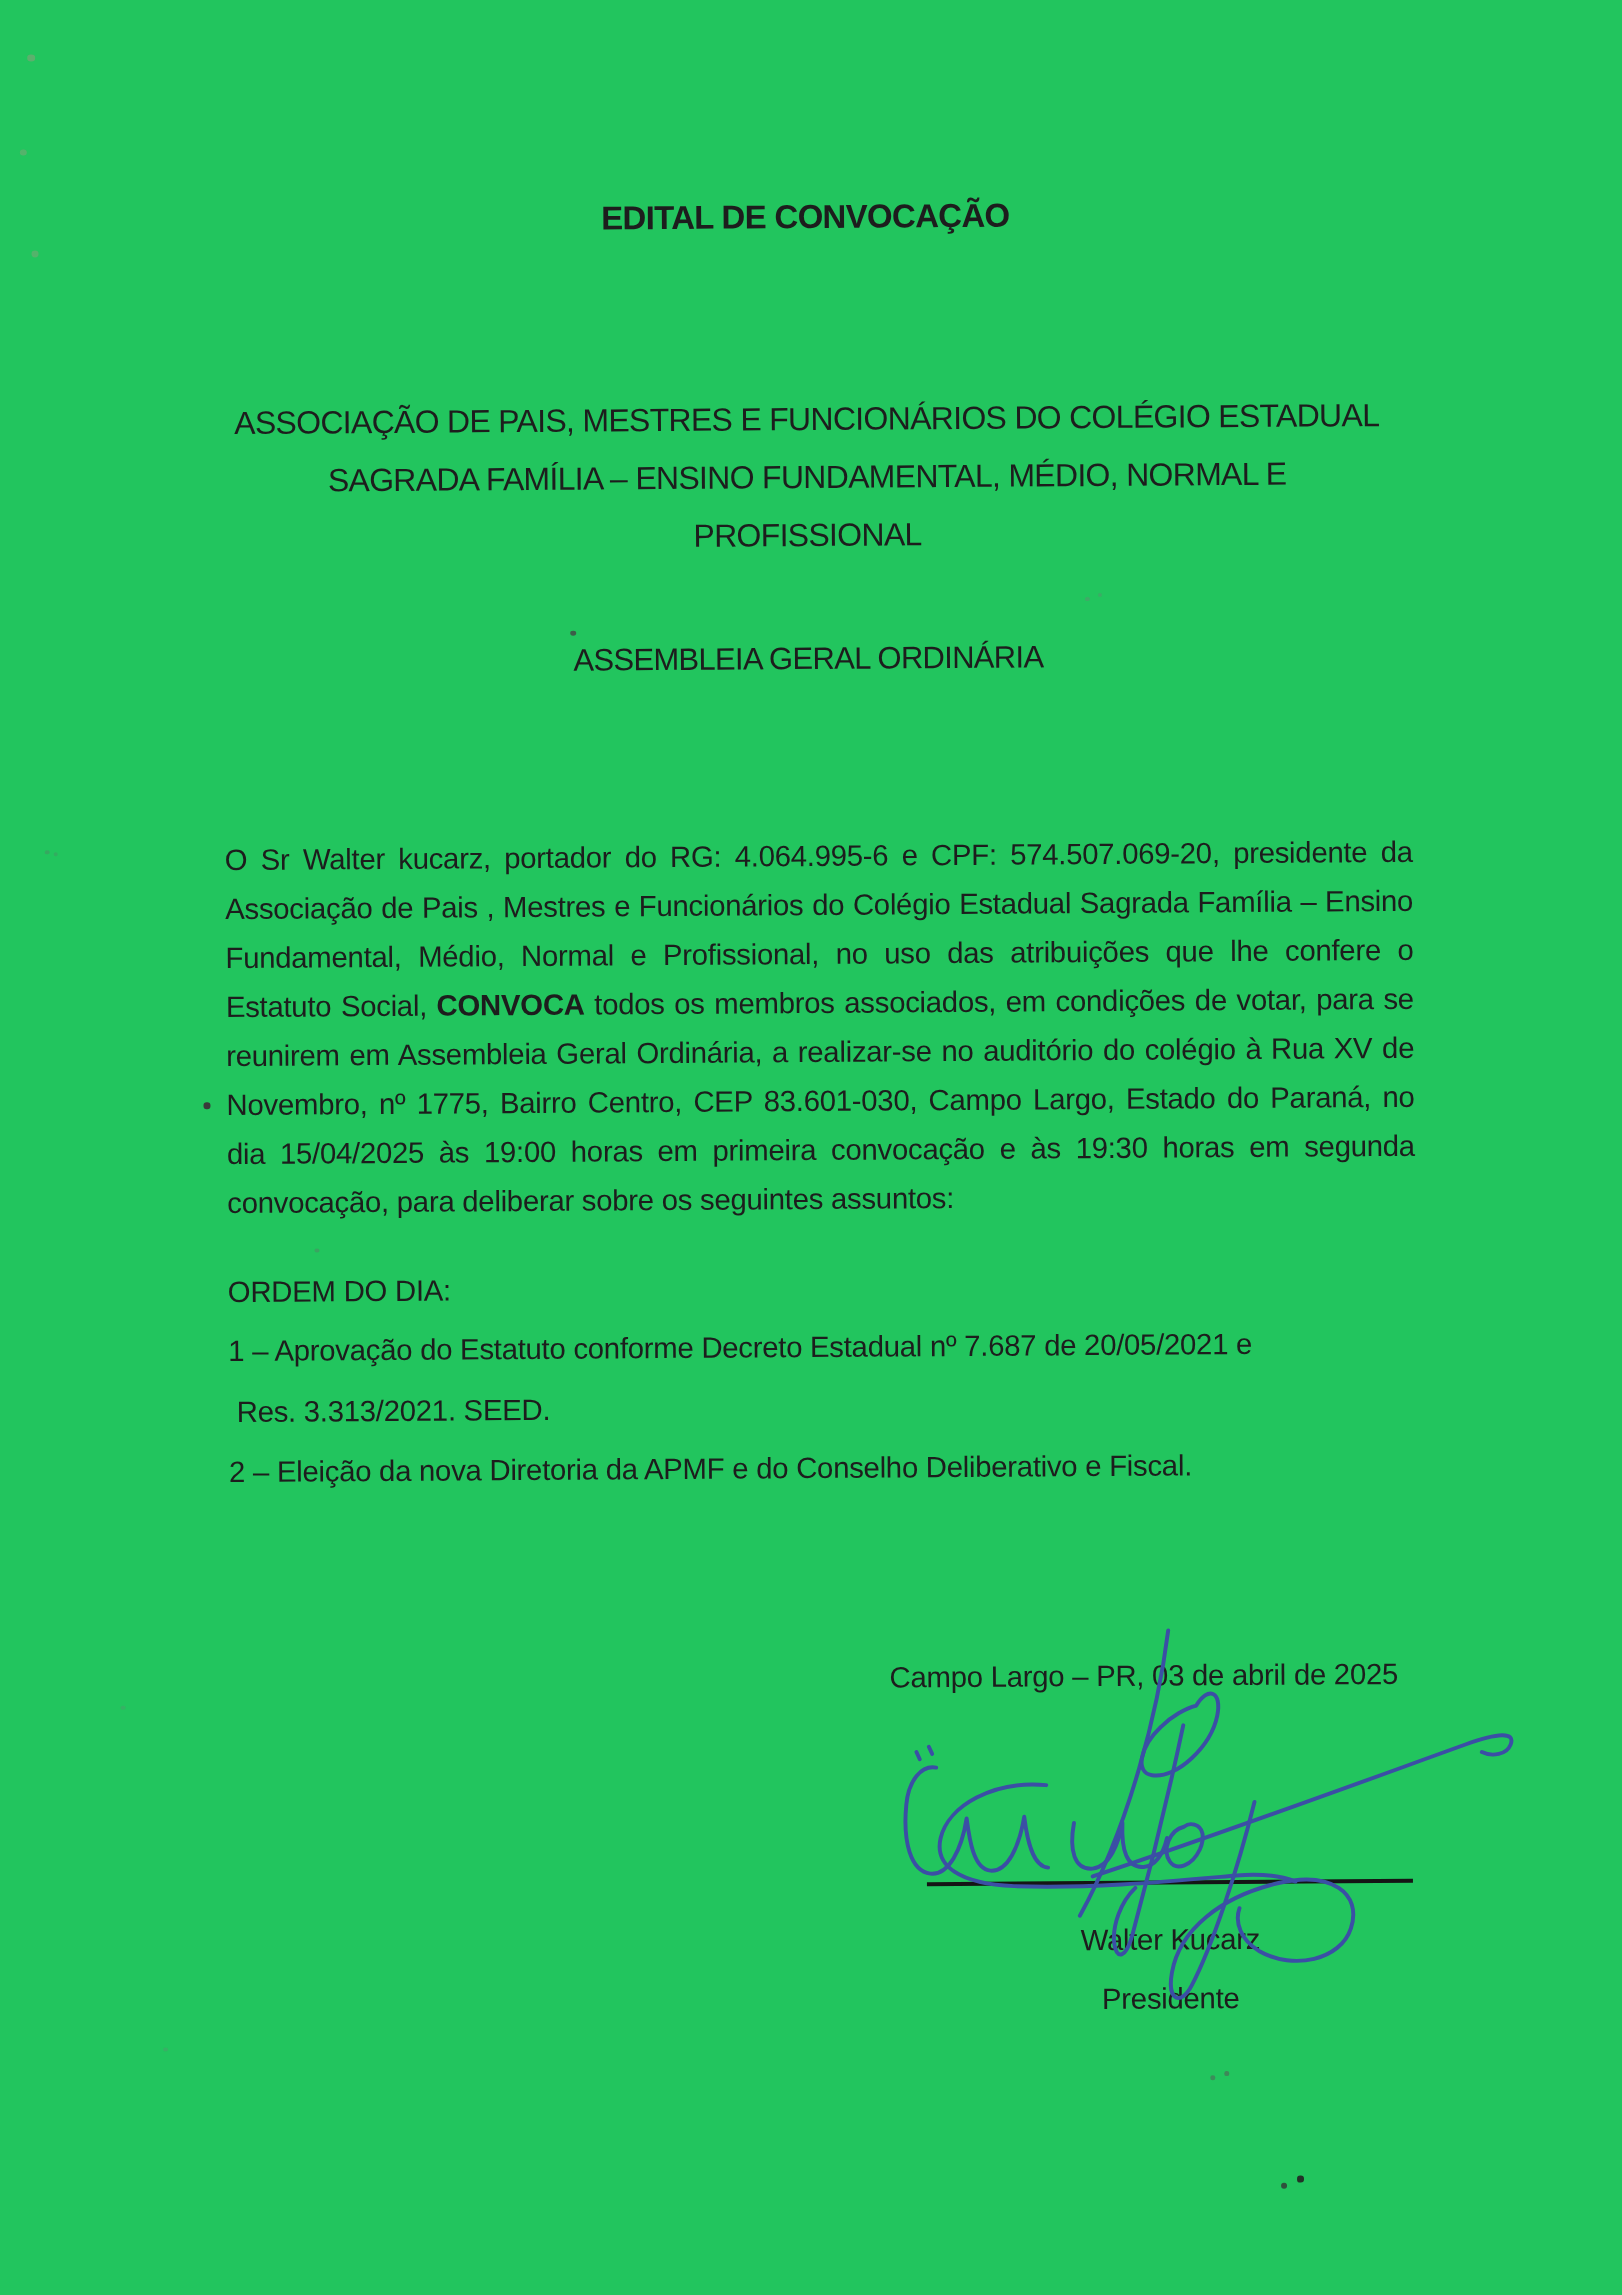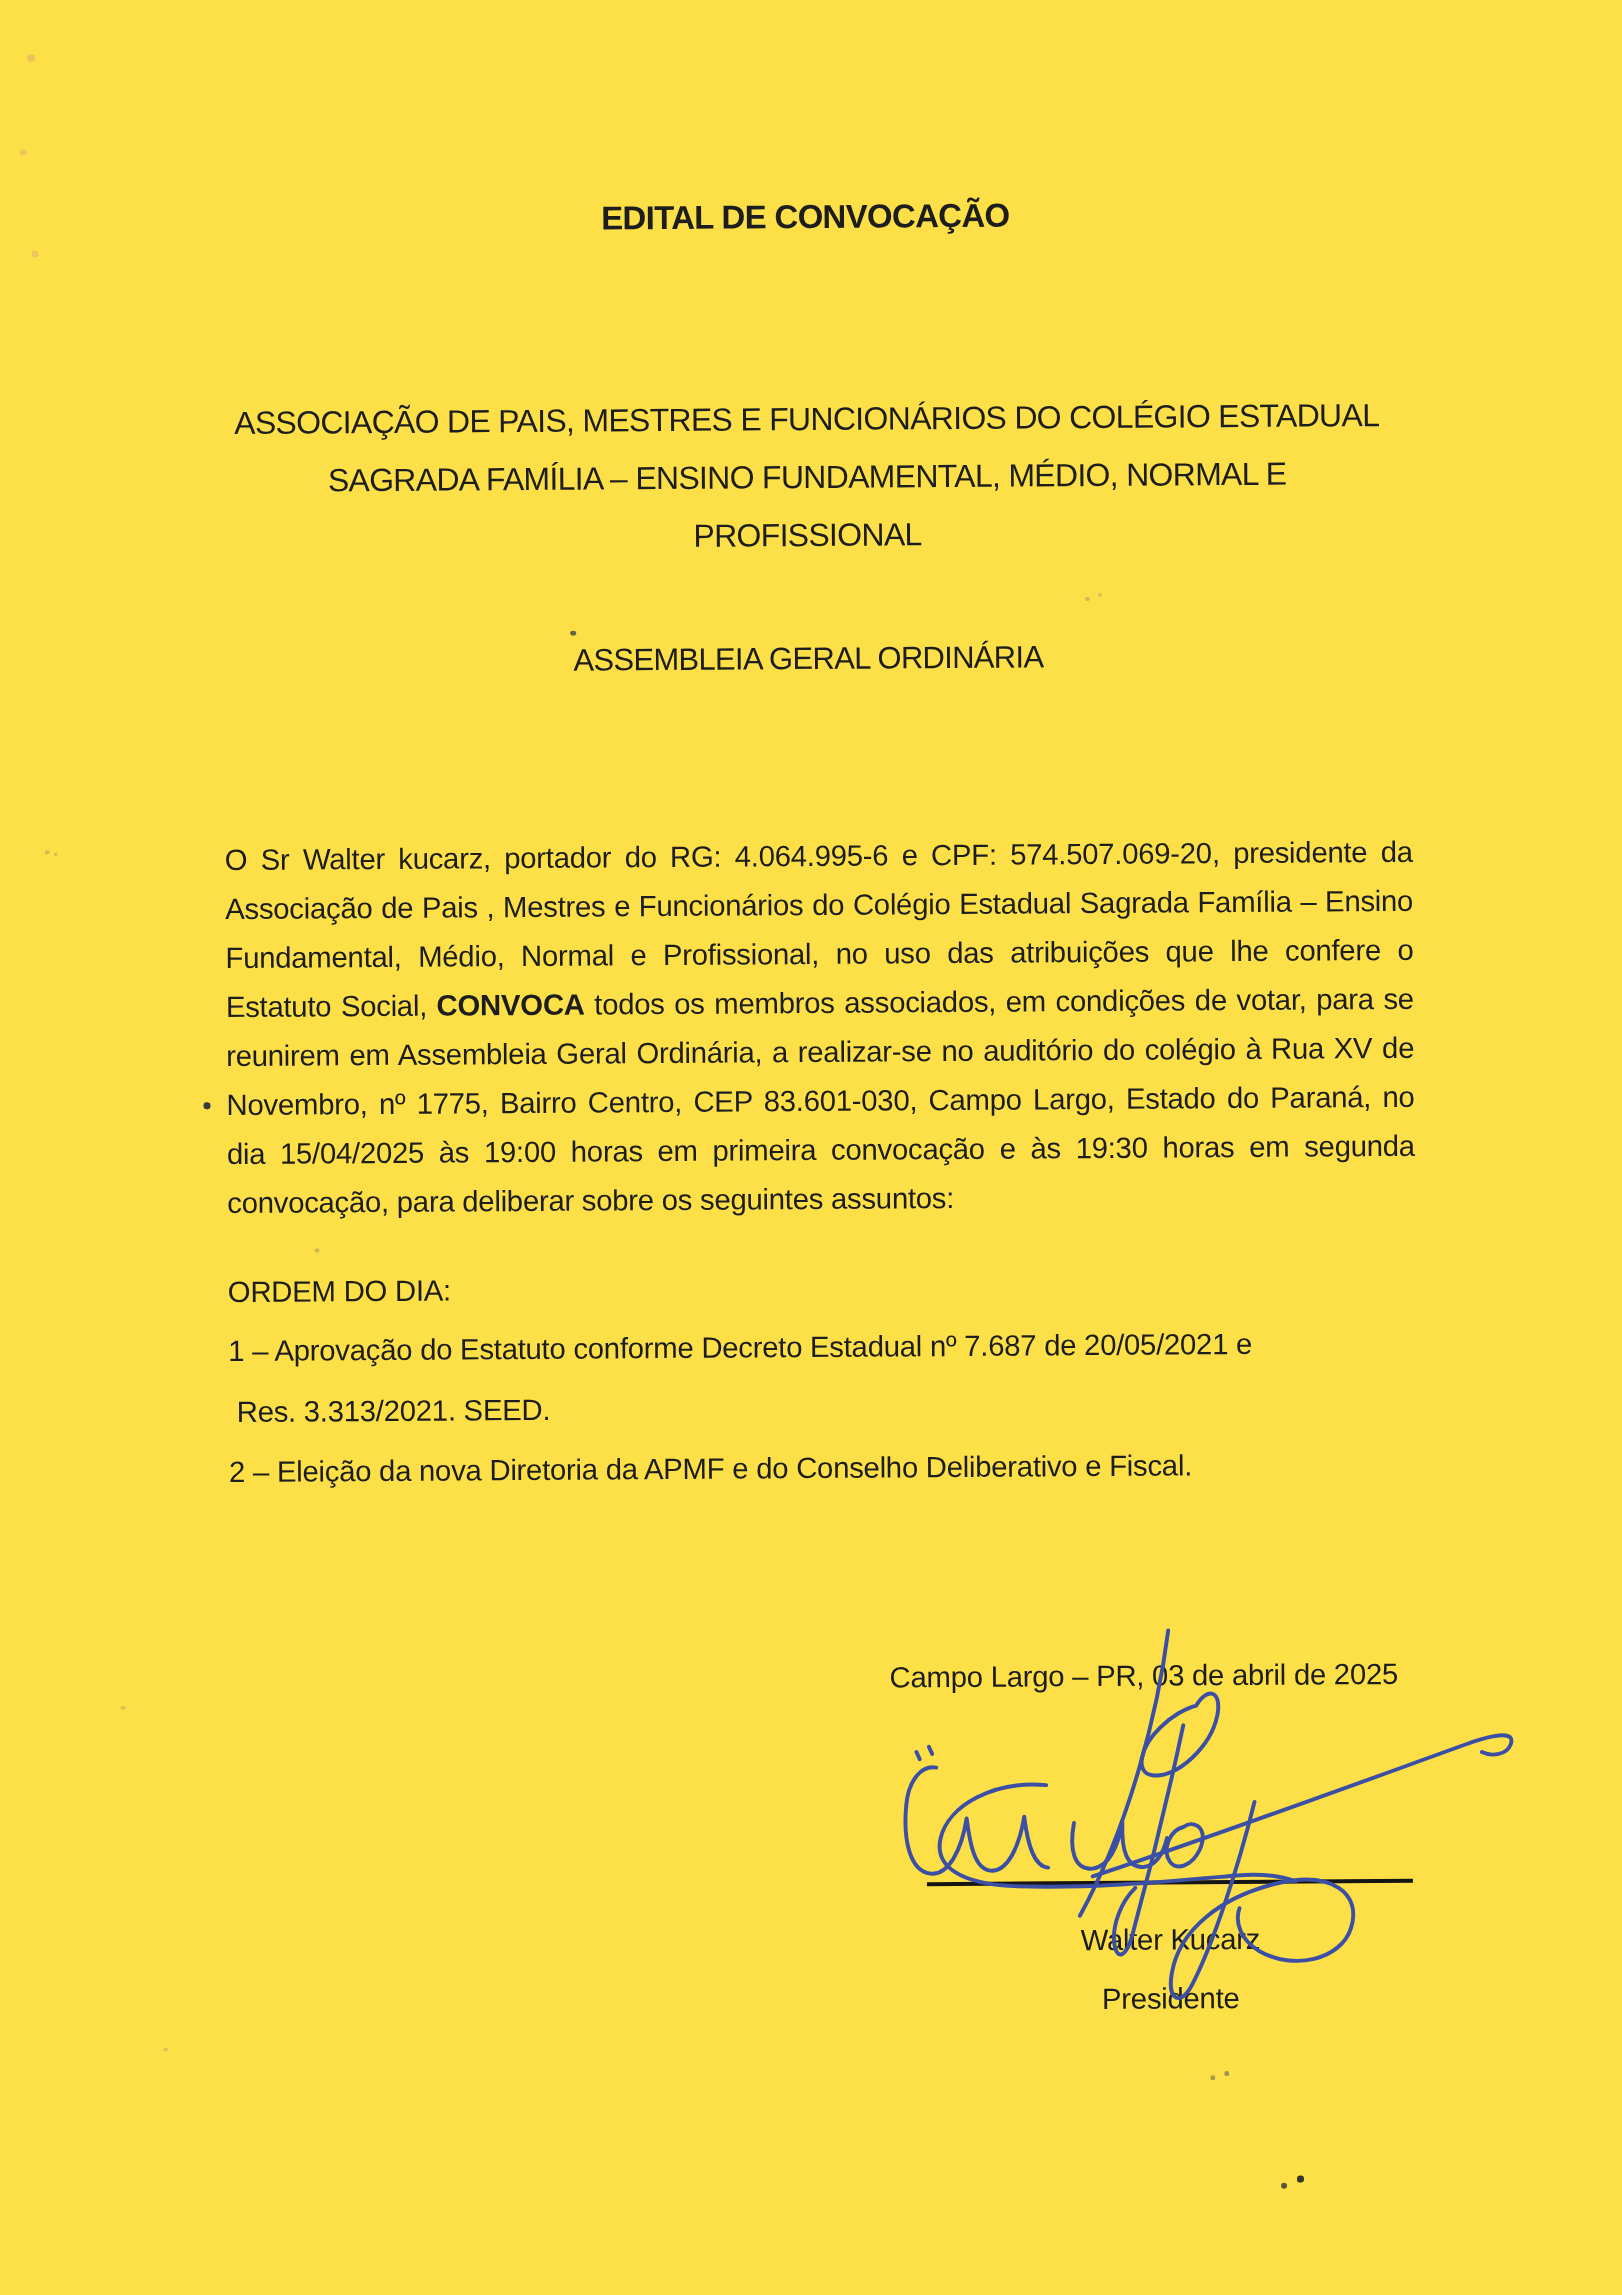--- a/index.html
+++ b/index.html
@@ -1,20 +1,20 @@
 <!DOCTYPE html>
 <html lang="pt-BR" style="font-size:10.5px"><head>
 <meta charset="utf-8">
 <style>
   html, body { margin: 0; padding: 0; background: #ffffff; }
   .page {
     position: relative;
     width: 1622px;
     height: 2295px;
-    background: #fde047;
+    background: #22c55e;
     overflow: hidden;
     font-family: "Liberation Sans", sans-serif;
     color: #1d1d1d;
   }
   .content {
     position: absolute;
     inset: 0;
     transform: rotate(-0.4deg);
     transform-origin: 50% 45%;
   }

